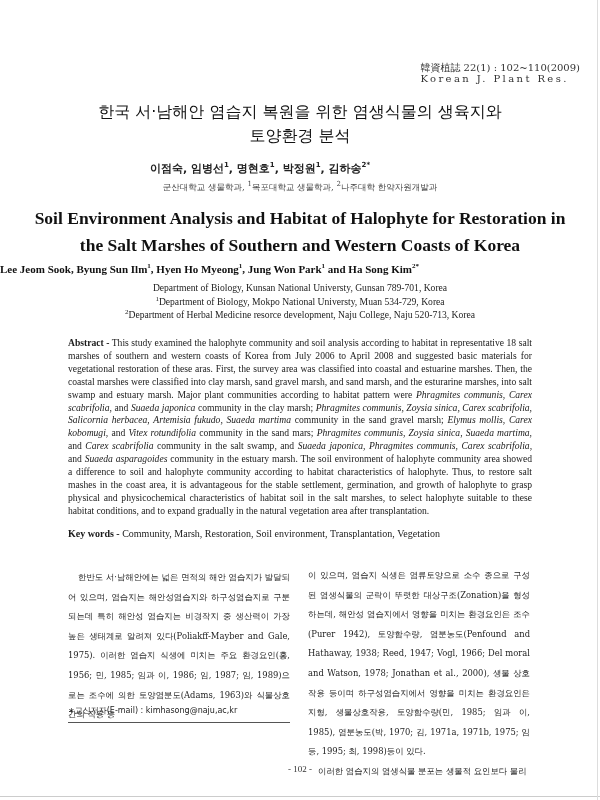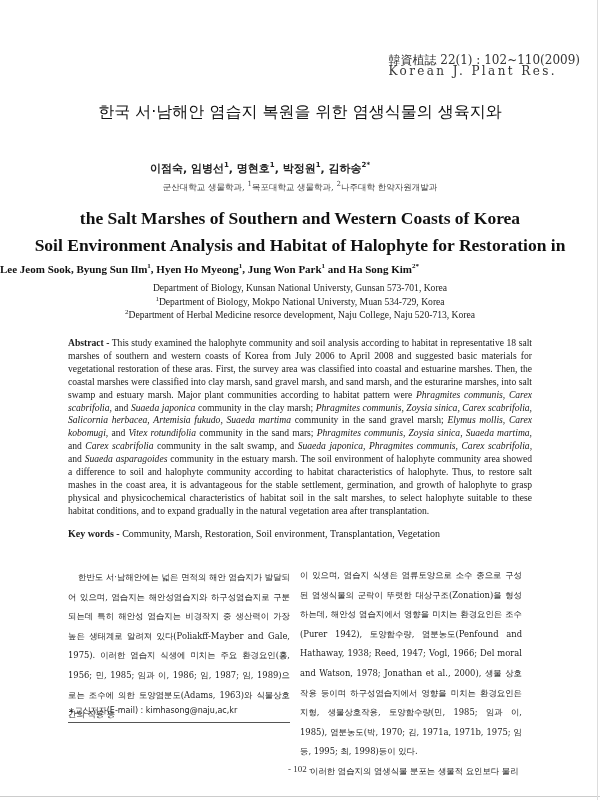--- a/index.html
+++ b/index.html
@@ -1,32 +1,32 @@
 <!DOCTYPE html>
 <html><head>
 <meta charset="utf-8">
 <style>
   html, body { margin: 0; padding: 0; background: #ffffff; }
   body { width: 600px; height: 800px; position: relative; overflow: hidden; color: #1a1a1a; }
   .page { position: absolute; left: 0; top: 0; width: 600px; height: 800px; }
-  .journal { position: absolute; right: 20px; top: 55px; text-align: left; font-family: "DejaVu Serif", serif; font-size: 12px; line-height: 11px; color: #333; }
+  .journal { position: absolute; right: 20px; top: 62px; text-align: left; font-family: "DejaVu Serif", serif; font-size: 10px; line-height: 11px; color: #333; }
   .journal .line2 { letter-spacing: 2.4px; }
   .kr-title { position: absolute; left: 0; width: 600px; top: 100px; text-align: center; font-family: "DejaVu Sans", sans-serif; font-size: 16px; line-height: 24px; color: #111; }
   .kr-authors { position: absolute; left: 0; width: 520px; top: 161px; text-align: center; font-family: "DejaVu Sans", sans-serif; font-size: 11px; font-weight: bold; color: #222; }
   .kr-authors sup, .en-authors sup, .kr-affil sup, .en-affil sup { font-size: 7px; }
   .kr-affil { position: absolute; left: 0; width: 600px; top: 180px; text-align: center; font-family: "DejaVu Serif", serif; font-size: 8.5px; color: #444; }
   .en-title { position: absolute; left: 0; width: 600px; top: 205px; text-align: center; font-family: "Liberation Serif", serif; font-weight: bold; font-size: 17.5px; line-height: 27px; color: #111; }
   .en-authors { position: absolute; left: 0; width: 600px; top: 262px; font-family: "Liberation Serif", serif; font-weight: bold; font-size: 11px; color: #111; }
   .en-affil { position: absolute; left: 0; width: 600px; top: 282px; text-align: center; font-family: "Liberation Serif", serif; font-size: 9.6px; line-height: 11.5px; color: #222; }
   .abstract { position: absolute; left: 68px; width: 464px; top: 337px; text-align: justify; font-family: "Liberation Serif", serif; font-size: 9.6px; line-height: 12.9px; color: #1a1a1a; }
   .abstract b, .keywords b { font-weight: bold; }
   .keywords { position: absolute; left: 68px; width: 464px; top: 528px; font-family: "Liberation Serif", serif; font-size: 10px; color: #1a1a1a; }
   .col { position: absolute; top: 568px; width: 222px; font-family: "DejaVu Serif", serif; font-size: 8.4px; line-height: 19.6px; text-align: justify; color: #222; }
   .col-left { left: 68px; }
-  .col-right { left: 300px; top: 566px; }
+  .col-right { left: 308px; top: 566px; }
   .section-heading { text-align: center; font-family: "DejaVu Sans", sans-serif; font-weight: bold; font-size: 11px; letter-spacing: 10px; margin-bottom: 8px; line-height: 16px; }
   .indent { text-indent: 10px; }
   .footnote-rule { position: absolute; left: 68px; top: 722px; width: 222px; border-top: 1px solid #555; }
   .footnote { position: absolute; left: 68px; top: 705px; font-family: "DejaVu Sans", sans-serif; font-size: 8px; color: #222; }
   .page-number { position: absolute; left: 0; width: 600px; top: 764px; text-align: center; font-family: "Liberation Serif", serif; font-size: 9px; color: #333; }
   .bottom-rule { position: absolute; left: 0; top: 796px; width: 600px; border-top: 1px solid #ccc; }
   .right-edge { position: absolute; right: 2px; top: 0; height: 800px; border-right: 1px solid #ddd; }
   i { font-style: italic; }
 </style>
 </head>
@@ -34,45 +34,46 @@
 
 <div class="page">
 
   <div class="journal">
     <div>韓資植誌 22(1) : 102~110(2009)</div>
     <div class="line2">Korean J. Plant Res.</div>
   </div>
 
   <div class="kr-title">
     <div>한국 서·남해안 염습지 복원을 위한 염생식물의 생육지와</div>
+    <div>토양환경 분석</div>
   </div>
 
   <div class="kr-authors">
     <span>이점숙</span>,
     <span>임병선</span><sup>1</sup>,
     <span>명현호</span><sup>1</sup>,
     <span>박정원</span><sup>1</sup>,
     <span>김하송</span><sup>2*</sup>
   </div>
 
   <div class="kr-affil">
     <span>군산대학교 생물학과, </span><sup>1</sup><span>목포대학교 생물학과, </span><sup>2</sup><span>나주대학 한약자원개발과</span>
   </div>
 
   <div class="en-title">
+    <div>Soil Environment Analysis and Habitat of Halophyte for Restoration in</div>
     <div>the Salt Marshes of Southern and Western Coasts of Korea</div>
-    <div>Soil Environment Analysis and Habitat of Halophyte for Restoration in</div>
   </div>
 
   <div class="en-authors">
     <span>Lee Jeom Sook, </span><span>Byung Sun Ilm</span><sup>1</sup><span>, Hyen Ho Myeong</span><sup>1</sup><span>, Jung Won Park</span><sup>1</sup><span> and Ha Song Kim</span><sup>2*</sup>
   </div>
 
   <div class="en-affil">
-    <div>Department of Biology, Kunsan National Universty, Gunsan 573-701, Korea</div>
+    <div>Department of Biology, Kunsan National Universty, Gunsan 789-701, Korea</div>
     <div><sup>1</sup><span>Department of Biology, Mokpo National Universty, Muan 534-729, Korea</span></div>
     <div><sup>2</sup><span>Department of Herbal Medicine resorce development, Naju College, Naju 520-713, Korea</span></div>
   </div>
 
   <div class="abstract"><b>Abstract -</b><span> This study examined the halophyte community and soil analysis according to habitat  in representative 18 salt marshes of southern and western coasts of Korea from July 2006 to April 2008 and suggested basic materials for vegetational restoration of these aras. First, the survey area was classified into coastal and estuarine marshes. Then, the coastal marshes were classified into clay marsh, sand gravel marsh, and sand marsh, and the esturarine marshes, into salt swamp and estuary marsh. Major plant communities according to habitat pattern were </span><i>Phragmites communis</i><span>, </span><i>Carex scabrifolia</i><span>, and </span><i>Suaeda japonica</i><span> community in the clay marsh; </span><i>Phragmites communis, Zoysia sinica, Carex scabrifolia, Salicornia herbacea, Artemisia fukudo, Suaeda martima</i><span> community in the sand gravel marsh; </span><i>Elymus mollis</i><span>, </span><i>Carex kobomugi</i><span>, and </span><i>Vitex rotundifolia</i><span> community in the sand mars; </span><i>Phragmites communis</i><span>, </span><i>Zoysia sinica</i><span>, </span><i>Suaeda martima</i><span>, and </span><i>Carex scabrifolia</i><span> community in the salt swamp, and </span><i>Suaeda japonica</i><span>, </span><i>Phragmites communis</i><span>, </span><i>Carex scabrifolia</i><span>, and </span><i>Suaeda asparagoides</i><span> community in the estuary marsh. The soil environment of halophyte community area showed a difference to soil and halophyte community according to habitat characteristics of halophyte. Thus, to restore salt mashes in the coast area, it is advantageous for the stable settlement, germination, and growth of halophyte to grasp physical and physicochemical characteristics of habitat soil in the salt marshes, to select halophyte suitable to these habitat conditions, and to expand gradually in the natural vegetation area after transplantation.</span></div>
 
   <div class="keywords"><b>Key words -</b><span> Community, Marsh, Restoration, Soil environment, Transplantation, Vegetation</span></div>
 
   <div class="col col-left">
     <div class="indent">한반도 서·남해안에는 넓은 면적의 해안 염습지가 발달되어 있으며, 염습지는 해안성염습지와 하구성염습지로 구분되는데 특히 해안성 염습지는 비경작지 중 생산력이 가장 높은 생태계로 알려져 있다(Poliakff-Mayber and Gale, 1975). 이러한 염습지 식생에 미치는 주요 환경요인(홍, 1956; 민, 1985; 임과 이, 1986; 임, 1987; 임, 1989)으로는 조수에 의한 토양염분도(Adams, 1963)와 식물상호간의 작용 등</div>

